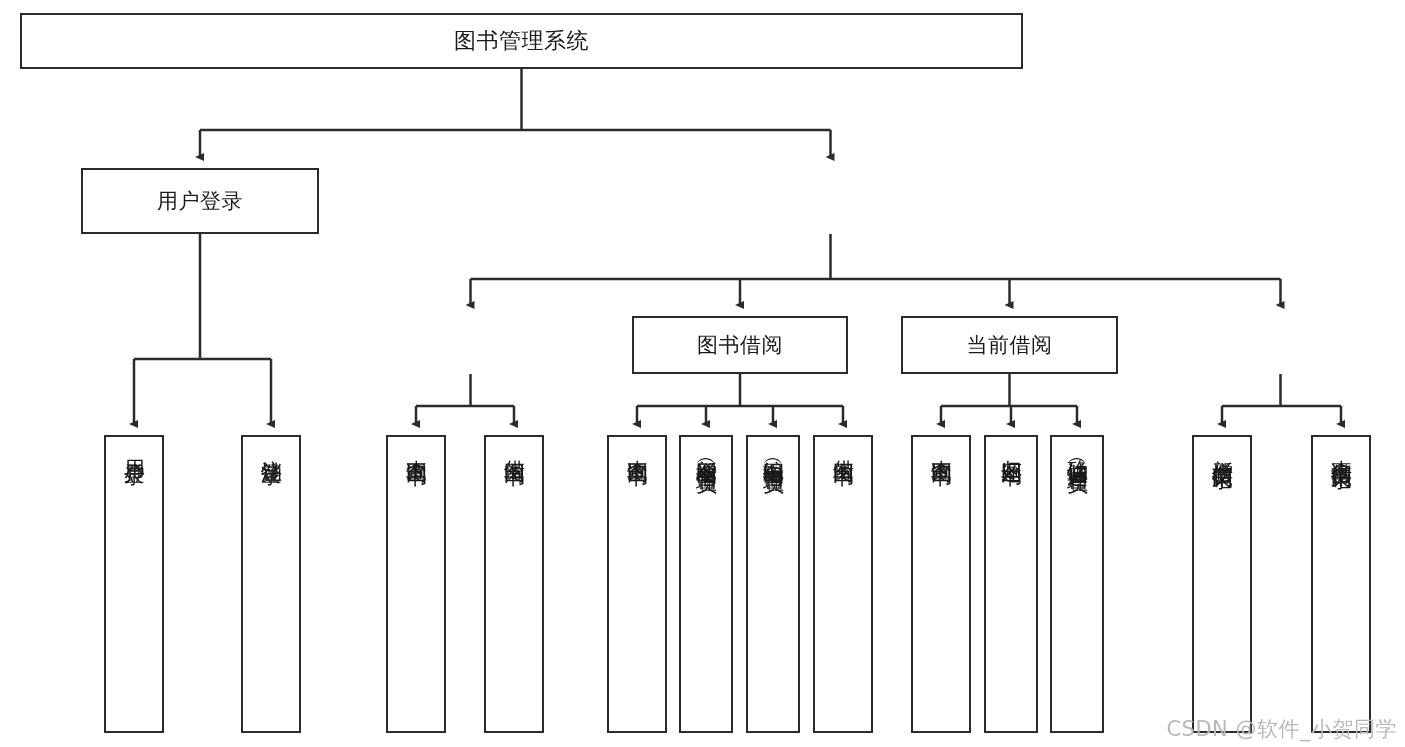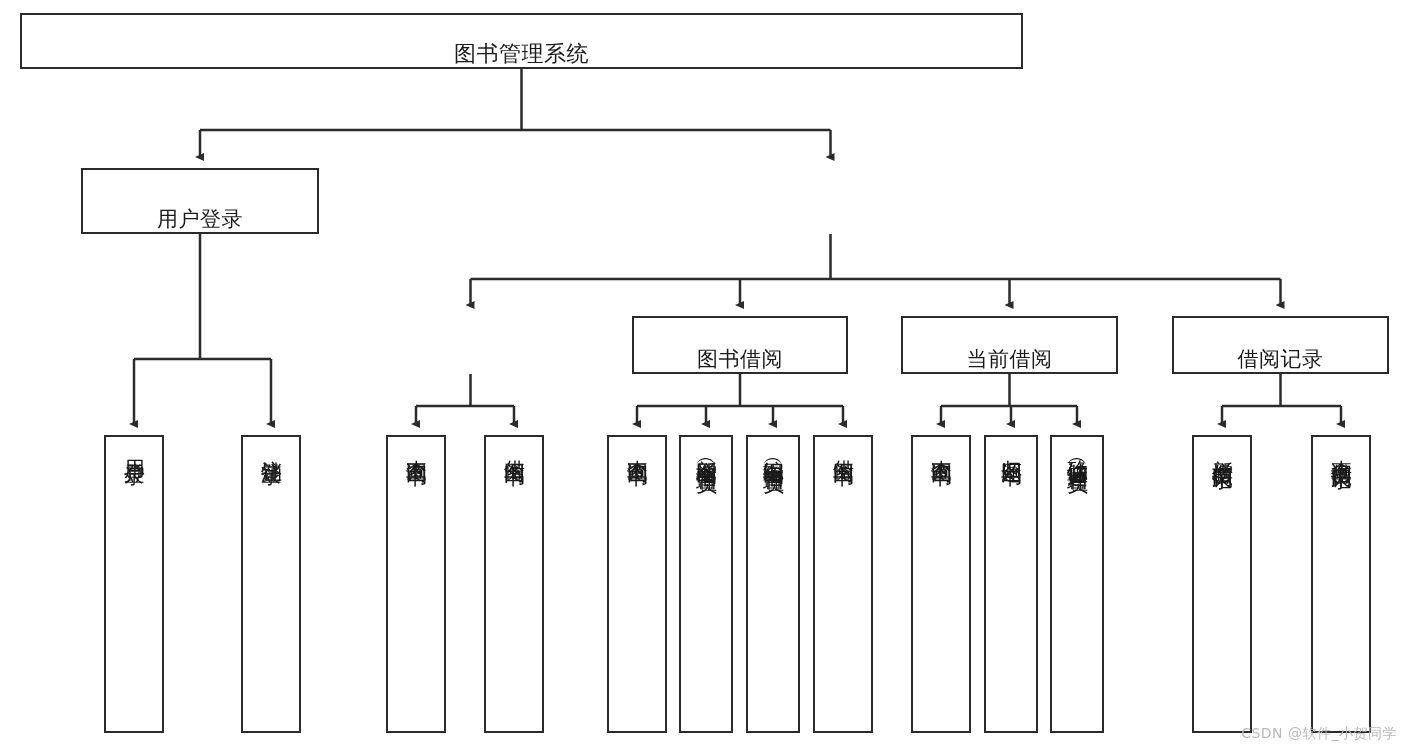--- a/index.html
+++ b/index.html
@@ -24,21 +24,21 @@
     width: 1405px;
     height: 747px;
     pointer-events: none;
   }
   .node {
     position: absolute;
     box-sizing: border-box;
     border: 2px solid #2b2b2b;
     background: #ffffff;
     display: flex;
-    align-items: flex-end;
+    align-items: center;
     justify-content: center;
     color: #1a1a1a;
   }
   .node .label {
     display: block;
     text-align: center;
     line-height: 1.18;
     letter-spacing: 0.5px;
   }
   .node.h .label {
@@ -55,21 +55,21 @@
     font-size: 21px;
     letter-spacing: 2px;
     line-height: 1.1;
     white-space: nowrap;
   }
   .node.root .label { font-size: 22px; }
   .watermark {
     position: absolute;
     right: 8px;
     bottom: 4px;
-    font-size: 14px;
+    font-size: 21px;
     color: #b9b9b9;
     white-space: nowrap;
     letter-spacing: 0.5px;
   }
 </style>
 </head>
 <body>
 
 <div id="canvas">
 
@@ -116,23 +116,20 @@
   <div class="node h" style="left: 81px; top: 168px; width: 238px; height: 66px;">
     <span class="label">用户登录</span>
   </div>
 
   <div class="node h" style="left: 901px; top: 316px; width: 217px; height: 58px;">
     <span class="label">当前借阅</span>
   </div>
   <div class="node h" style="left: 632px; top: 316px; width: 216px; height: 58px;">
     <span class="label">图书借阅</span>
   </div>
-  <div class="node h" style="left: 1172px; top: 316px; width: 217px; height: 58px;">
-    <span class="label">借阅记录</span>
-  </div>
 
   <div class="node v" style="left: 104px; top: 435px; width: 60px; height: 298px;">
     <span class="label">用户登录</span>
   </div>
   <div class="node v" style="left: 241px; top: 435px; width: 60px; height: 298px;">
     <span class="label">注销登录</span>
   </div>
 
   <div class="node v" style="left: 386px; top: 435px; width: 60px; height: 298px;">
     <span class="label">查询图书</span>

